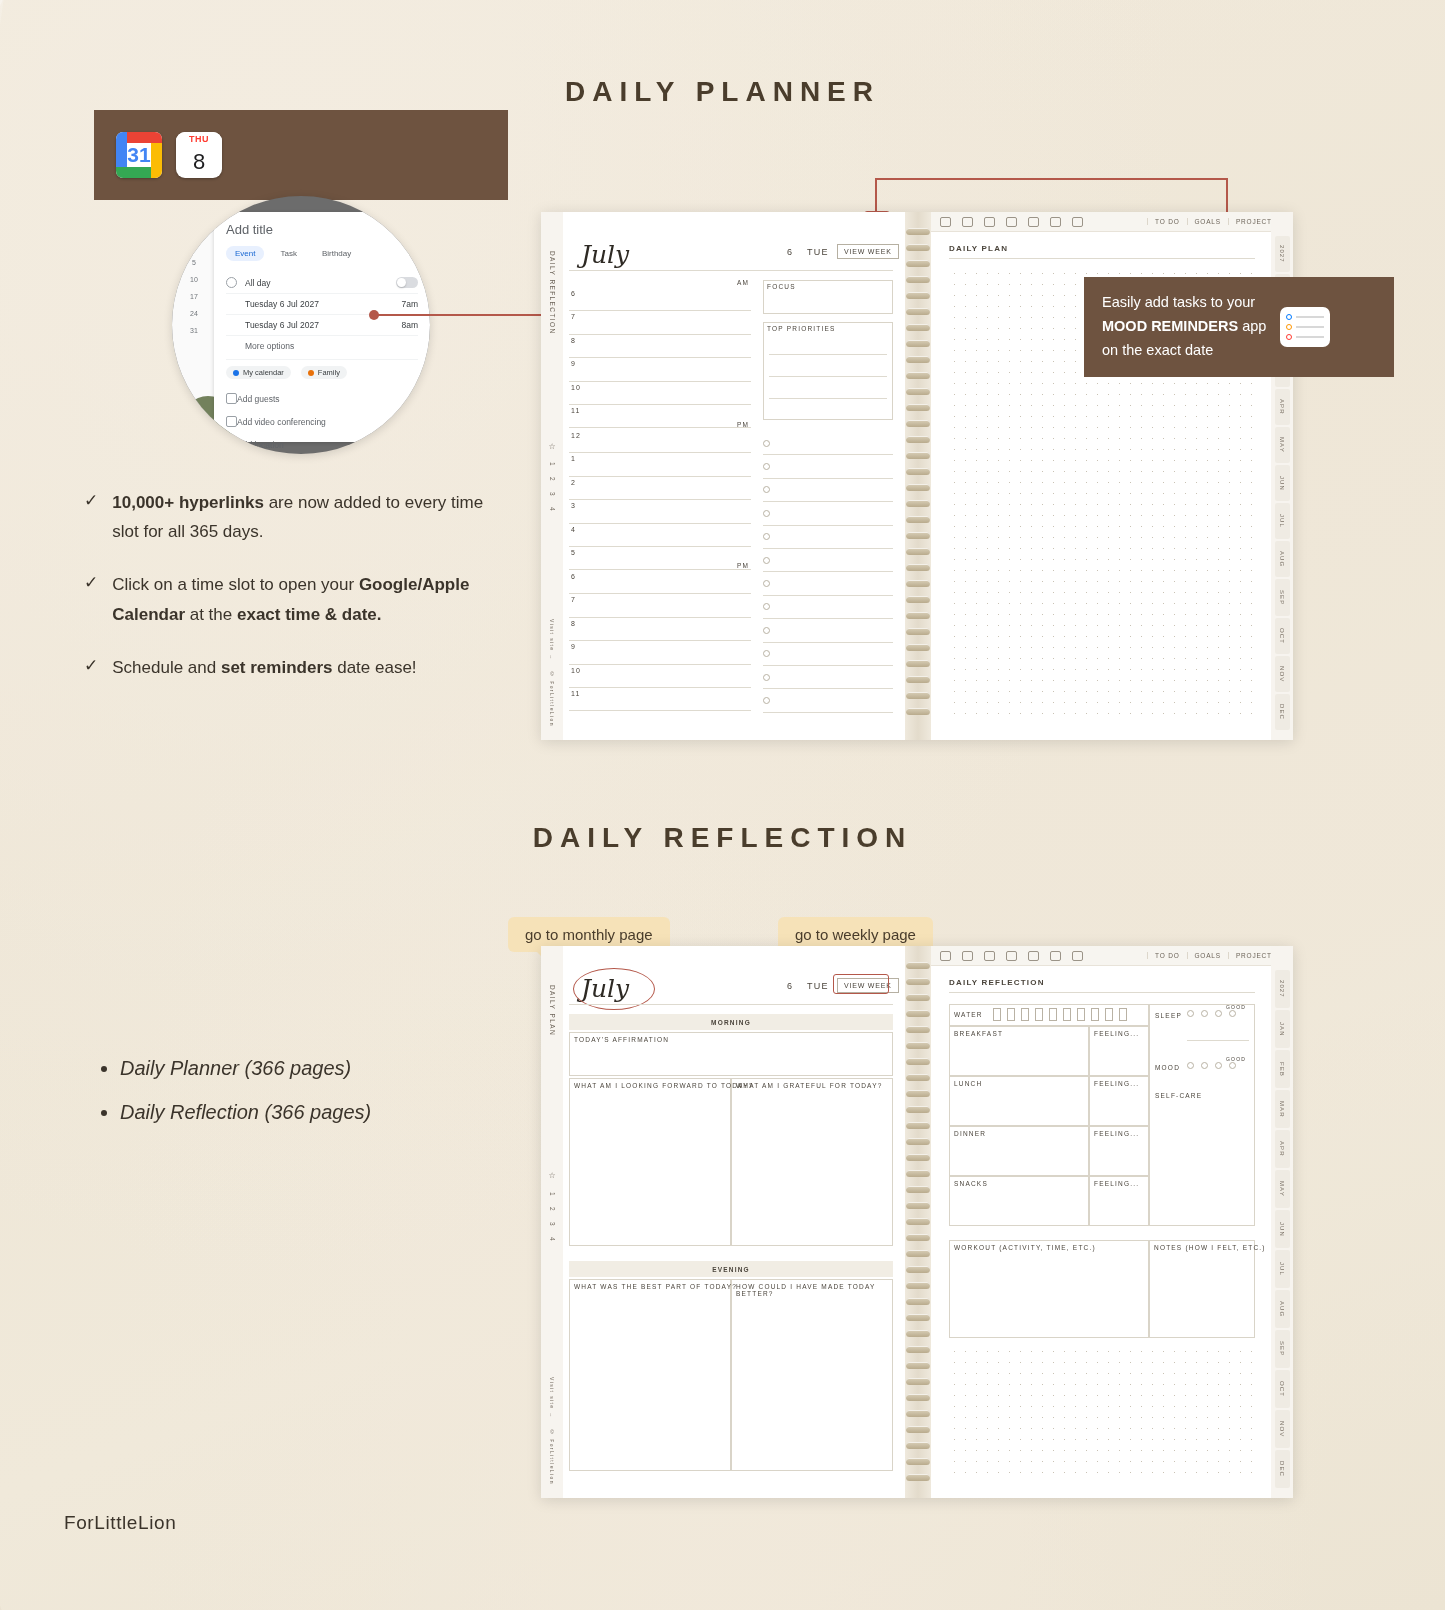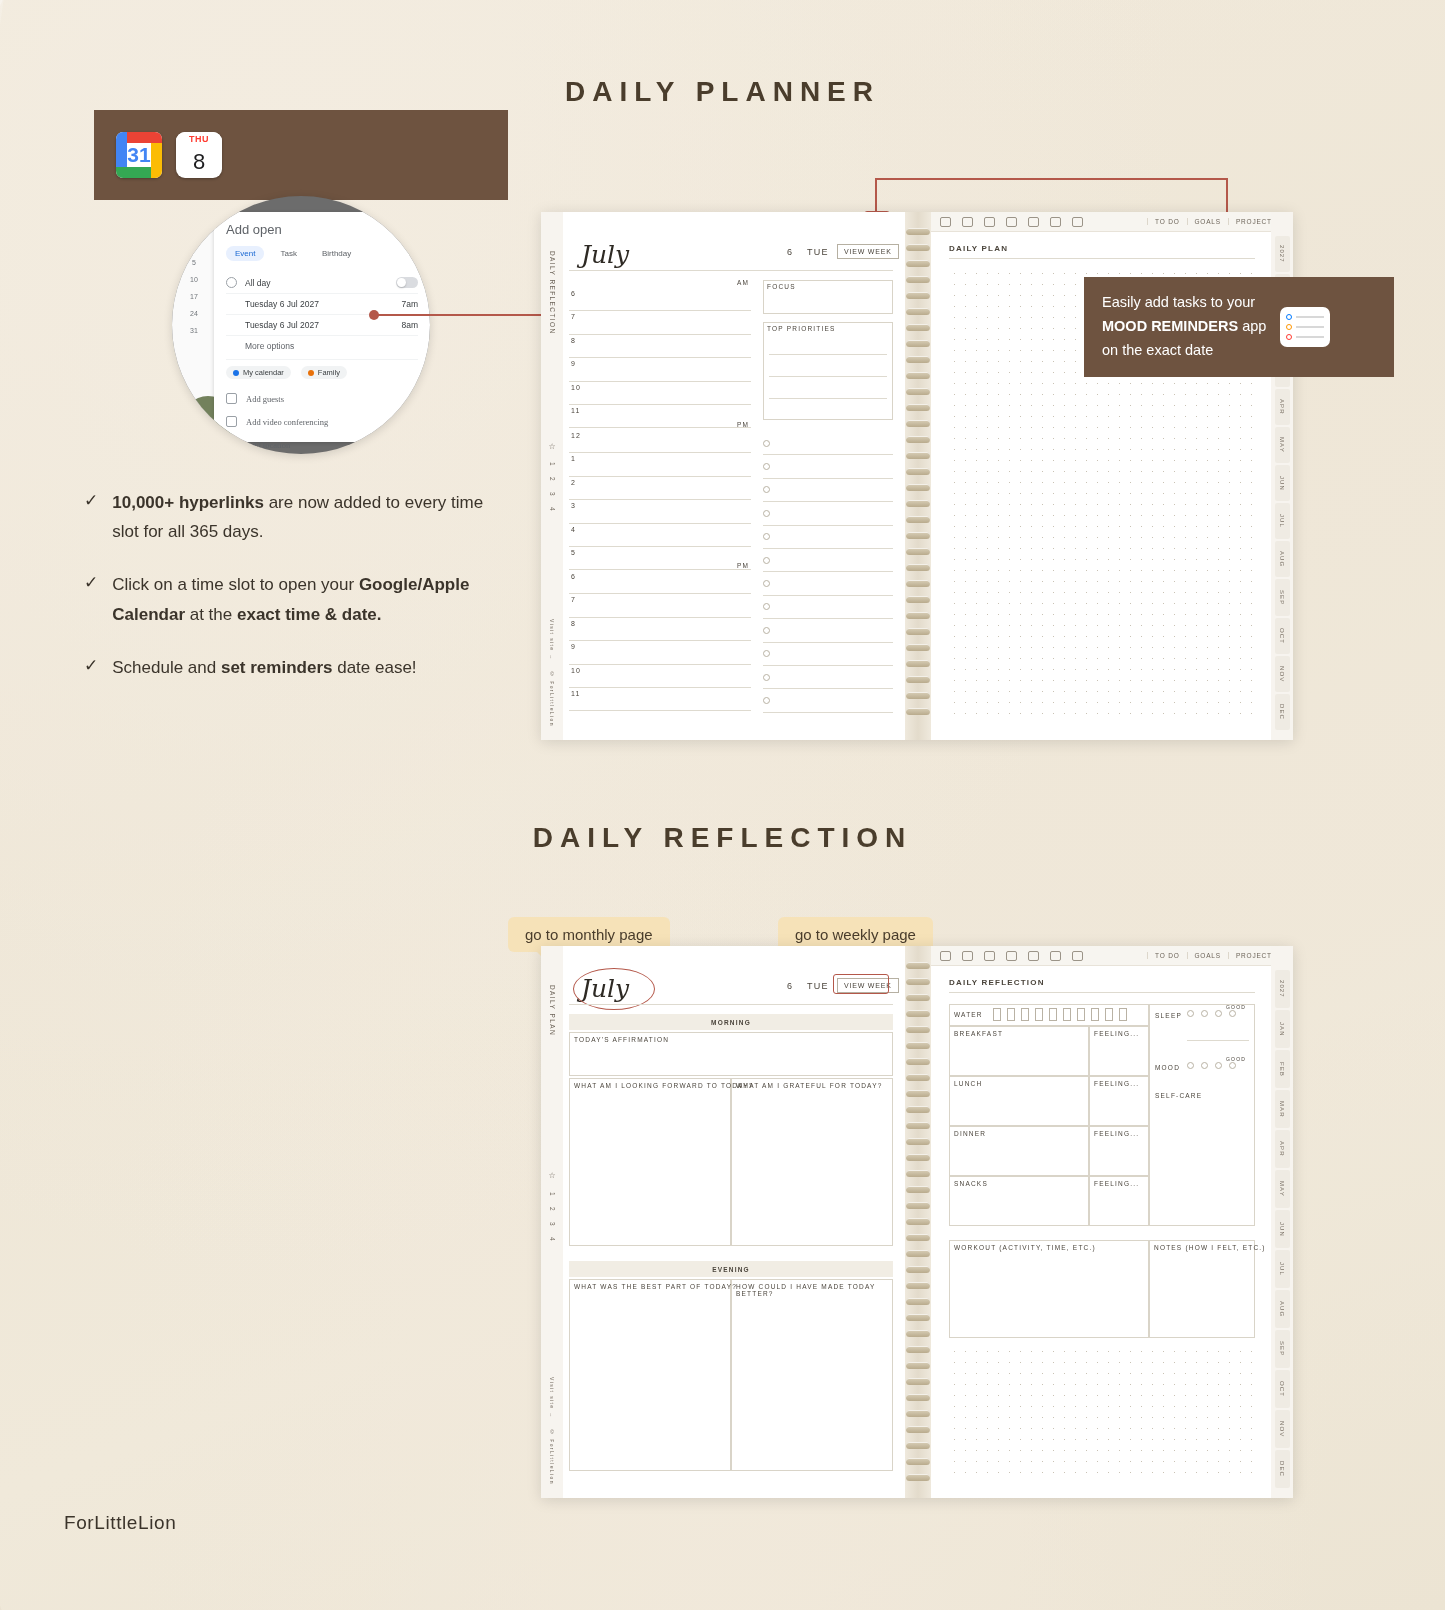--- a/index.html
+++ b/index.html
@@ -92,21 +92,21 @@
   #gcal-circle .clock{ width:11px; height:11px; border:1.2px solid #9aa0a6; border-radius:50%; flex:0 0 auto;}
   #gcal-circle .toggle{ width:22px; height:11px; border-radius:7px; background:#dadce0; position:relative;}
   #gcal-circle .toggle:after{ content:""; position:absolute; left:1px; top:1px; width:9px; height:9px;
      border-radius:50%; background:#fff; box-shadow:0 1px 2px rgba(0,0,0,.2);}
   #gcal-circle .more{ color:#5f6368; padding:5px 0 8px 19px; }
   #gcal-circle .calrow{ display:flex; gap:10px; padding:6px 0 8px 0; border-top:1px solid #f1f3f4;}
   #gcal-circle .calpill{ display:flex; align-items:center; gap:4px; font-size:7.5px; color:#3c4043;
      background:#f1f3f4; border-radius:9px; padding:2px 7px;}
   #gcal-circle .dot{ width:6px; height:6px; border-radius:50%; background:#1a73e8;}
   #gcal-circle .dot.g{ background:#e8710a;}
-  #gcal-circle .iconrow{ display:flex; align-items:center; gap:9px; padding:6px 0; color:#5f6368;font-family:Liberation Serif, serif;}
+  #gcal-circle .iconrow{ display:flex; align-items:center; padding:6px 0; color:#5f6368;}
   #gcal-circle .sq{ width:11px; height:11px; border:1.2px solid #9aa0a6; border-radius:2px; flex:0 0 auto;}
   #gcal-circle .greenblob{ position:absolute; left:10px; bottom:6px; width:52px; height:52px;
      border-radius:50%; background:#5a6b3f; opacity:.85;}
 
   
   .conn{ position:absolute; background:#b4584a; }
   .dotmark{ position:absolute; width:10px; height:10px; border-radius:50%; background:#b4584a; }
 
   
   #bullets{ position:absolute; left:84px; top:488px; width:420px; }
@@ -226,21 +226,21 @@
     <div>Su</div>
     <div>4</div>
     <div>5</div>
     <div>10</div>
     <div>17</div>
     <div>24</div>
     <div>31</div>
   </div>
   <div class="greenblob"></div>
   <div class="sheet">
-    <div class="addtitle">Add open</div>
+    <div class="addtitle">Add title</div>
     <div class="chips">
       <div class="chip">Event</div>
       <div class="chip plain">Task</div>
       <div class="chip plain">Birthday</div>
     </div>
     <div class="row">
       <div class="lbl">
           <span class="clock"></span>
           <span>All day</span>
         </div>
@@ -536,20 +536,24 @@
         <span class="rline"></span>
       </div>
     <div class="rrow">
         <span class="rdot r"></span>
         <span class="rline"></span>
       </div>
   </div>
 </div>
 
 <div id="para2">
+  <ul>
+    <li>Daily Planner (366 pages)</li>
+    <li>Daily Reflection (366 pages)</li>
+  </ul>
 </div>
 
 <div id="footer-brand">ForLittleLion</div>
 
 <div class="bubble" style="left:508px; top:917px;">go to monthly page</div>
 <div class="bubble" style="left:778px; top:917px;">go to weekly page</div>
 
 <div class="spread" style="left:541px; top:946px; width:752px; height:552px;">
 
   <div class="page-left" style="left:0; width:364px;">

